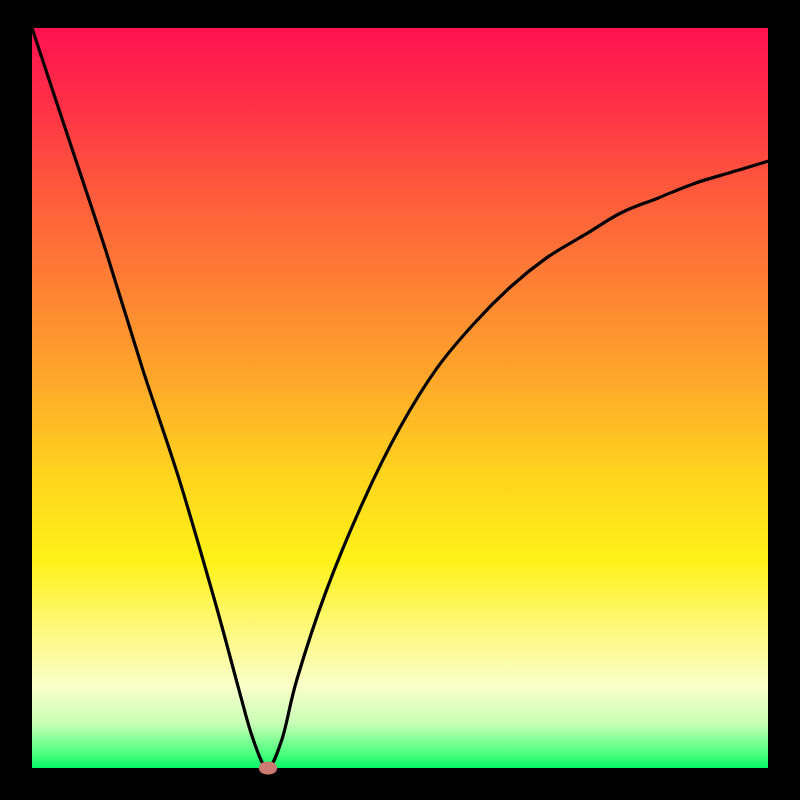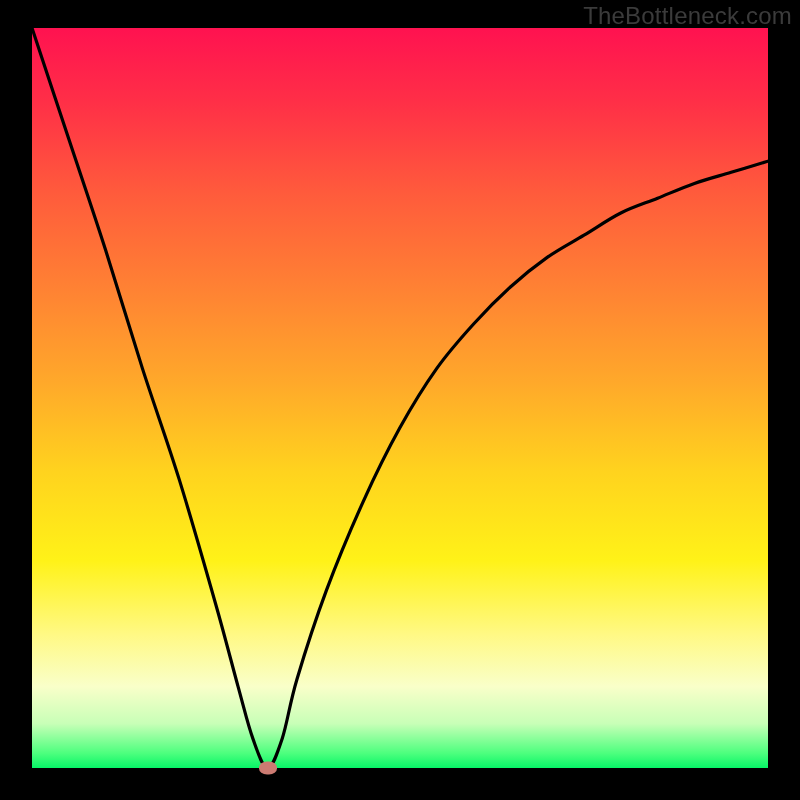--- a/index.html
+++ b/index.html
@@ -66,21 +66,20 @@
     border-radius: 8px / 6px;
     transform: translate(-50%, -50%);
     z-index: 5;
   }
 </style>
 </head>
 <body>
 
 <div class="frame">
 
-  <div class="watermark">TheBottleneck.com</div>
 
   <div class="plot-area">
 
     <svg class="curve" viewBox="0 0 736 740" preserveAspectRatio="none">
       <path id="curve-path" fill="none" stroke="#000" stroke-width="3.2" stroke-linejoin="round" stroke-linecap="round" d="M 0 0 C 6.133333333333334 18.5, 24.53333333333334 74, 36.800000000000004 111 C 49.06666666666667 148, 61.33333333333334 183.76666666666668, 73.60000000000001 222 C 85.86666666666667 260.23333333333335, 98.13333333333333 302.16666666666663, 110.39999999999999 340.4 C 122.66666666666666 378.6333333333333, 134.93333333333334 411.9333333333333, 147.20000000000002 451.4 C 159.4666666666667 490.8666666666667, 174.18666666666667 542.6666666666667, 184 577.2 C 193.81333333333333 611.7333333333333, 199.9466666666667 636.4000000000001, 206.08 658.6 C 212.21333333333334 680.8, 215.89333333333332 696.8333333333333, 220.79999999999998 710.4 C 225.70666666666665 723.9666666666667, 230.61333333333334 740, 235.52 740 C 240.42666666666668 740, 245.33333333333334 725.1999999999999, 250.24 710.4 C 255.14666666666668 695.6, 257.59999999999997 675.8666666666667, 264.96 651.2 C 272.32 626.5333333333334, 283.36 592, 294.40000000000003 562.4 C 305.44000000000005 532.8, 318.93333333333334 500.73333333333335, 331.2 473.6 C 343.46666666666664 446.4666666666667, 355.73333333333335 421.79999999999995, 368 399.59999999999997 C 380.26666666666665 377.4, 392.53333333333336 357.66666666666663, 404.8 340.4 C 417.06666666666666 323.1333333333333, 429.3333333333333 309.56666666666666, 441.59999999999997 296 C 453.8666666666666 282.43333333333334, 466.1333333333334 270.1, 478.40000000000003 259 C 490.6666666666667 247.9, 502.9333333333333 238.03333333333336, 515.1999999999999 229.40000000000003 C 527.4666666666666 220.7666666666667, 539.7333333333333 214.60000000000005, 552 207.20000000000005 C 564.2666666666667 199.80000000000004, 576.5333333333334 191.16666666666669, 588.8000000000001 185 C 601.0666666666667 178.83333333333331, 613.3333333333334 175.13333333333327, 625.6 170.19999999999993 C 637.8666666666667 165.2666666666666, 650.1333333333333 159.71666666666664, 662.4 155.39999999999998 C 674.6666666666666 151.08333333333331, 686.9333333333333 147.99999999999994, 699.1999999999999 144.29999999999995 C 711.4666666666666 140.59999999999997, 729.8666666666667 135.05000000000004, 736 133.20000000000005"></path>
     </svg>
 
     <div class="marker" id="marker" style="left: 235.52px; top: 740px; background: rgb(204, 123, 114);"></div>
   </div>
 </div>

